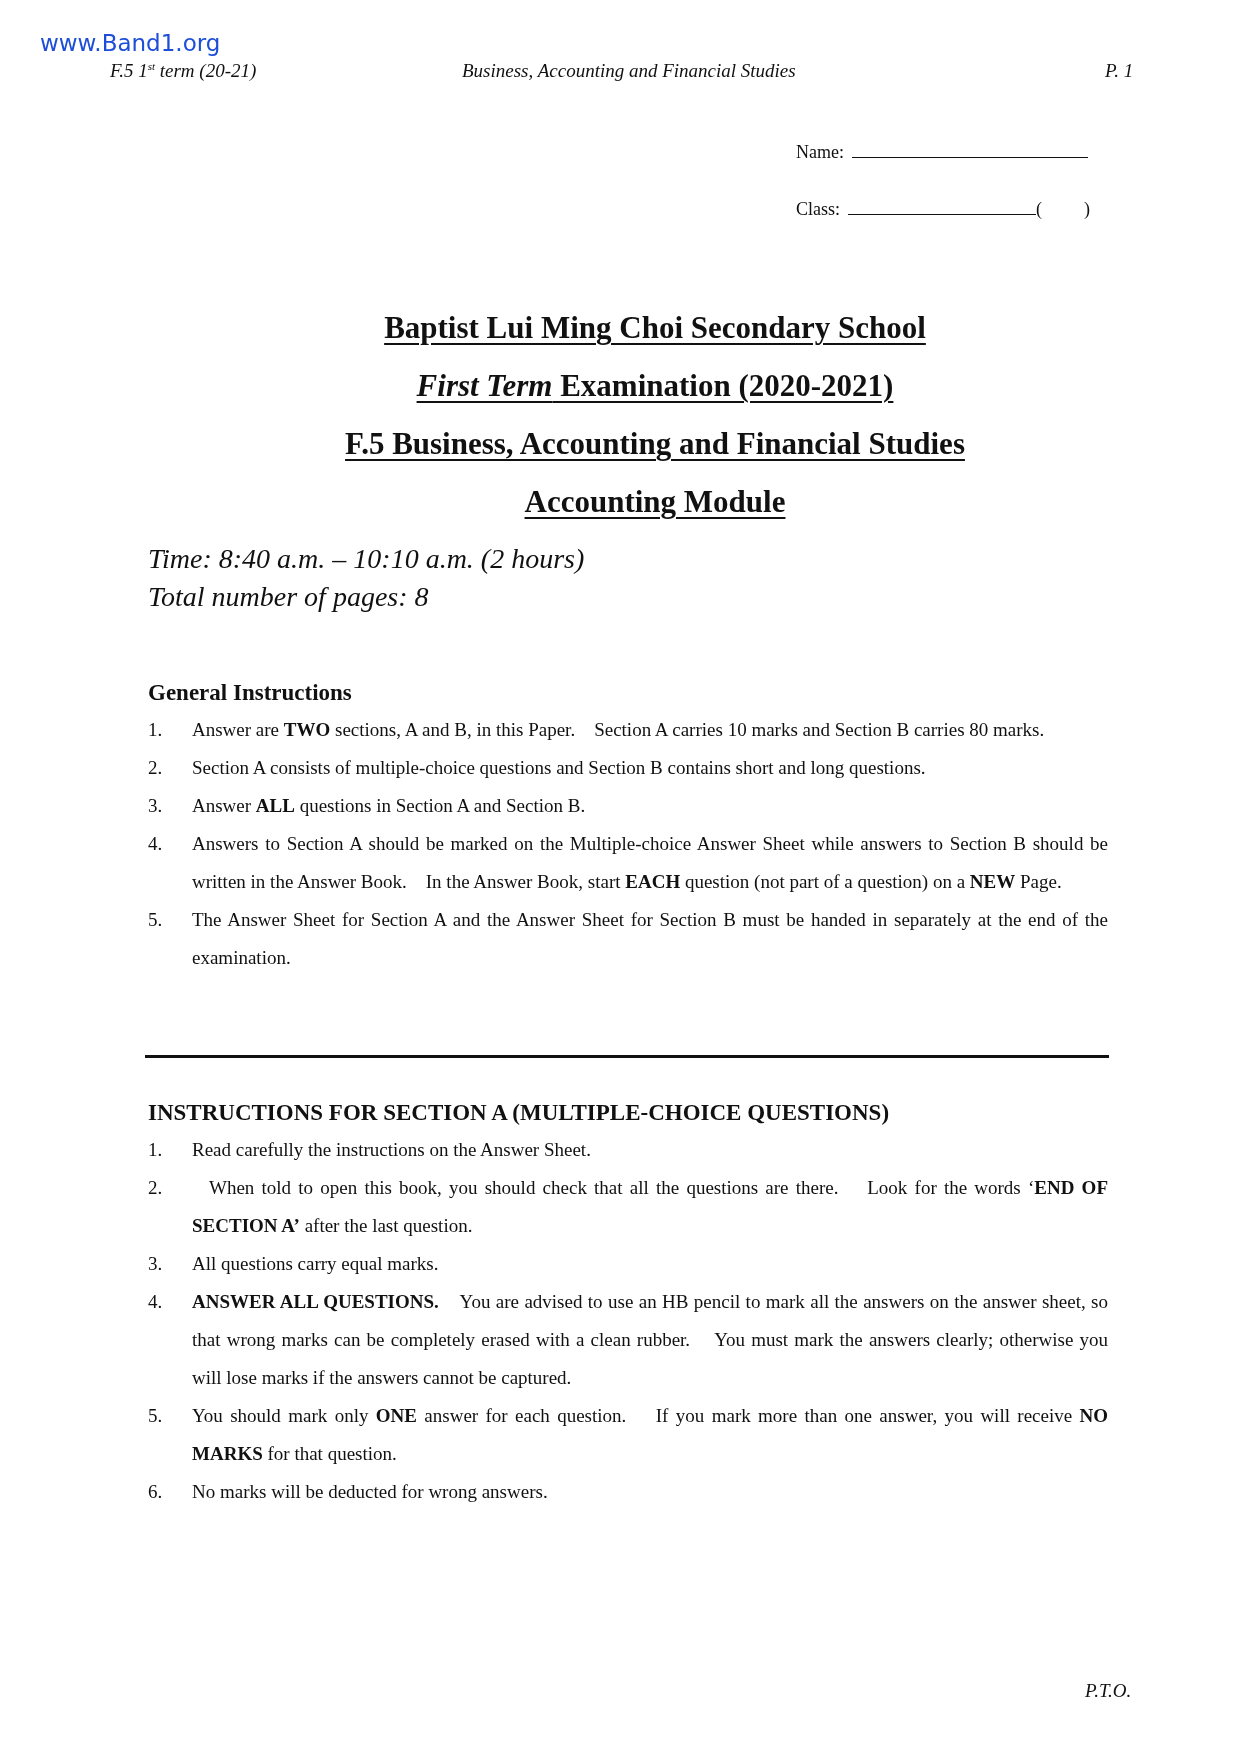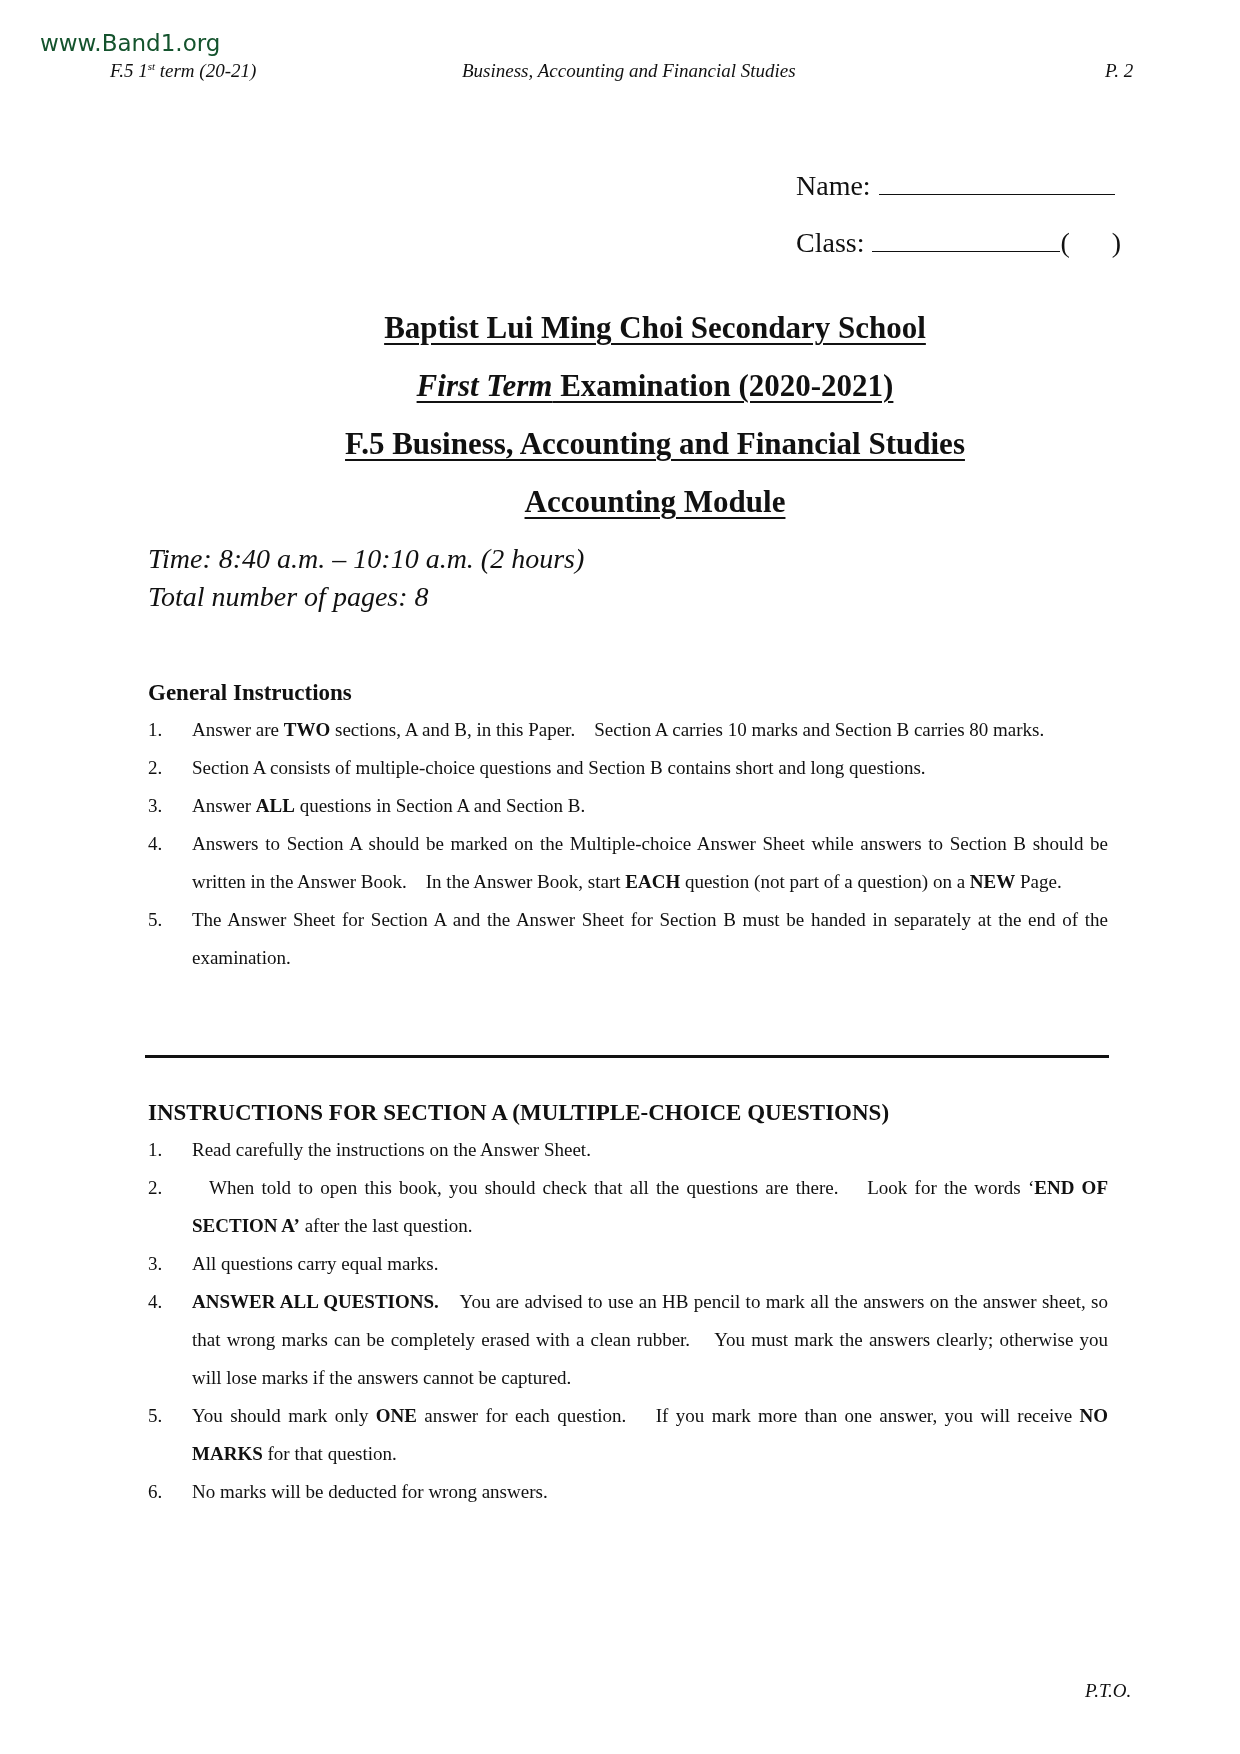--- a/index.html
+++ b/index.html
@@ -1,45 +1,45 @@
 <!DOCTYPE html>
 <html><head>
 <meta charset="utf-8">
 <style>
   html, body { margin: 0; padding: 0; background: #ffffff; }
   body { width: 1240px; height: 1754px; position: relative; overflow: hidden;
          font-family: "Liberation Serif", serif; color: #111; }
   .abs { position: absolute; }
-  .watermark { left: 40px; top: 30px; font-family: "DejaVu Sans", sans-serif; font-size: 23px; color: #14532d; }
+  .watermark { left: 40px; top: 30px; font-family: "DejaVu Sans", sans-serif; font-size: 23px; color: #1d4ed8; }
   .hdr { top: 60px; font-style: italic; font-size: 19px; }
   .hdr-left { left: 110px; }
   .hdr-center { left: 462px; }
   .hdr-right { left: 1105px; }
-  .field { left: 796px; font-size: 28px; margin-top: 28px; }
+  .field { left: 796px; font-size: 18px; }
   .field .line { display: inline-block; border-bottom: 1.5px solid #111; height: 1px; vertical-align: baseline; margin-left: 8px; }
   .title { left: 0; width: 1310px; text-align: center; font-weight: bold; font-size: 31px; text-decoration: underline; text-underline-offset: 5px; text-decoration-thickness: 2px; }
   .meta { left: 148px; font-style: italic; font-size: 28px; line-height: 38px; }
   .meta sup { font-size: 15px; }
   .sec-head { left: 148px; font-weight: bold; font-size: 23px; }
   .list { left: 148px; width: 960px; font-size: 19px; }
   .item { position: relative; padding-left: 44px; line-height: 38px; }
   .item .num { position: absolute; left: 0; top: 0; }
   .item .txt { text-align: justify; display: block; }
   .rule { left: 145px; width: 964px; height: 0; border-top: 3px solid #111; top: 1055px; }
   .pto { left: 1085px; top: 1680px; font-style: italic; font-size: 19px; }
   b { font-weight: bold; }
 </style>
 </head>
 <body>
 
 <div class="abs watermark">www.Band1.org</div>
 
 <div class="abs hdr hdr-left"><span>F.5 1</span><sup style="font-size:11px">st</sup><span> term (20-21)</span></div>
 <div class="abs hdr hdr-center">Business, Accounting and Financial Studies</div>
-<div class="abs hdr hdr-right">P. 2</div>
+<div class="abs hdr hdr-right">P. 1</div>
 
 <div class="abs field" style="top:142px;">
   <span>Name:</span><span class="line" style="width:236px;"></span>
 </div>
 <div class="abs field" style="top:199px;">
   <span>Class:</span><span class="line" style="width:188px;"></span><span>(</span><span style="display:inline-block;width:42px;"></span><span>)</span>
 </div>
 
 <div class="abs title" style="top:310px;">Baptist Lui Ming Choi Secondary School</div>
 <div class="abs title" style="top:368px;"><i>First Term</i><span> Examination (2020-2021)</span></div>

